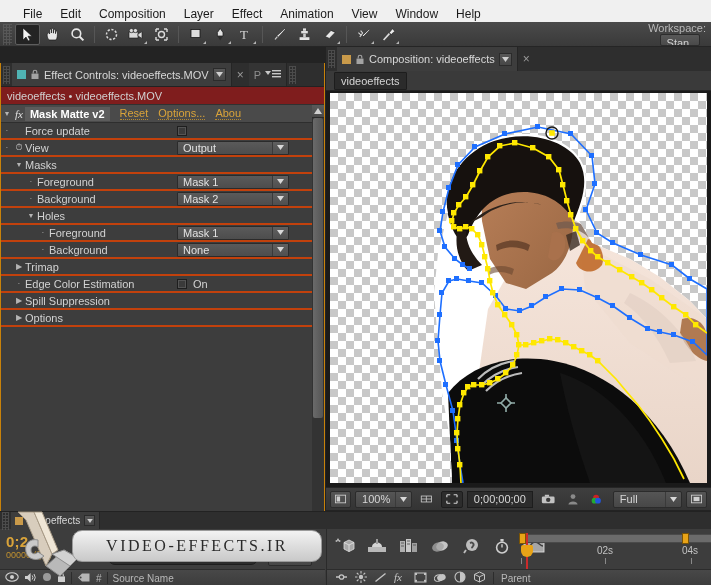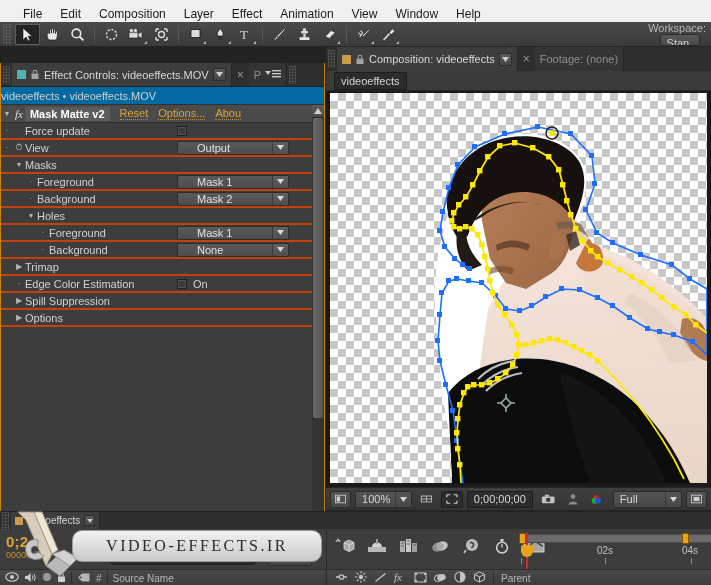--- a/index.html
+++ b/index.html
@@ -96,22 +96,22 @@
   .tabswatch.orange { background: #c99a4a; }
   .lockicon { width: 10px; height: 11px; opacity: .75; }
   .tabchev {
     width: 13px; height: 13px; background: linear-gradient(#585858,#464646);
     border: 1px solid #2b2b2b; display: flex; align-items: center;
     justify-content: center;
   }
   .tabclose { color: #9a9a9a; font-size: 12px; padding: 0 5px;
               display: flex; align-items: center; cursor: default; }
   .layerline {
-    height: 18px; background: #0369a1; display: flex; align-items: center;
-    color: #d0d0d0; font-size: 11px;
+    height: 18px; background: #7f1d1d; display: flex; align-items: center;
+    padding-left: 6px; color: #d0d0d0; font-size: 11px;
     border-bottom: 1px solid #313131;
   }
   #ec-body { position: relative; height: calc(100% - 42px); overflow: hidden; }
 
   .row {
     display: flex; align-items: center; height: 17px;
     border-bottom: 2px solid #c2410c;
     position: relative;
   }
   .row .twirl {
@@ -129,21 +129,21 @@
   .fxlink {
     color: #d9a33a; font-size: 11px; margin-left: 10px;
     border-bottom: 1px dotted #b98a2e; cursor: default; white-space: nowrap;
   }
   .valcol { position: absolute; left: 176px; top: 0; height: 100%;
             display: flex; align-items: center; }
   .dropdown {
     width: 112px; height: 14px; background: linear-gradient(#5a5a5a,#4d4d4d);
     border: 1px solid #2b2b2b; border-radius: 1px;
     display: flex; align-items: center; color: #e2e2e2; font-size: 11px;
-    padding-left: 19px; cursor: default;
+    padding-left: 5px; cursor: default;
   }
   .dropdown .dd-arrow {
     margin-left: auto; width: 16px; height: 100%;
     background: linear-gradient(#606060,#4f4f4f);
     border-left: 1px solid #3a3a3a;
     display: flex; align-items: center; justify-content: center;
   }
   .cbox {
     width: 10px; height: 10px; background: #3a3a3a;
     border: 1px solid #1e1e1e; box-shadow: inset 0 0 0 1px #545454;
@@ -615,23 +615,20 @@
             </svg>
         </span>
         <span>Composition: videoeffects</span>
         <span class="tabchev">
           <svg width="7" height="5" viewBox="0 0 7 5">
               <path d="M0 0 L7 0 L3.5 5 Z" fill="#cfcfcf"></path>
             </svg>
         </span>
       </div>
       <div class="tabclose">×</div>
-      <div class="tab inactive">
-        <span>Footage: (none)</span>
-      </div>
     </div>
 
     <div id="comp-sub">
       <div class="chip">videoeffects</div>
     </div>
 
     <div id="viewer">
       <div id="canvas">
         <svg id="subject" viewBox="0 0 377 390">
           <defs>

